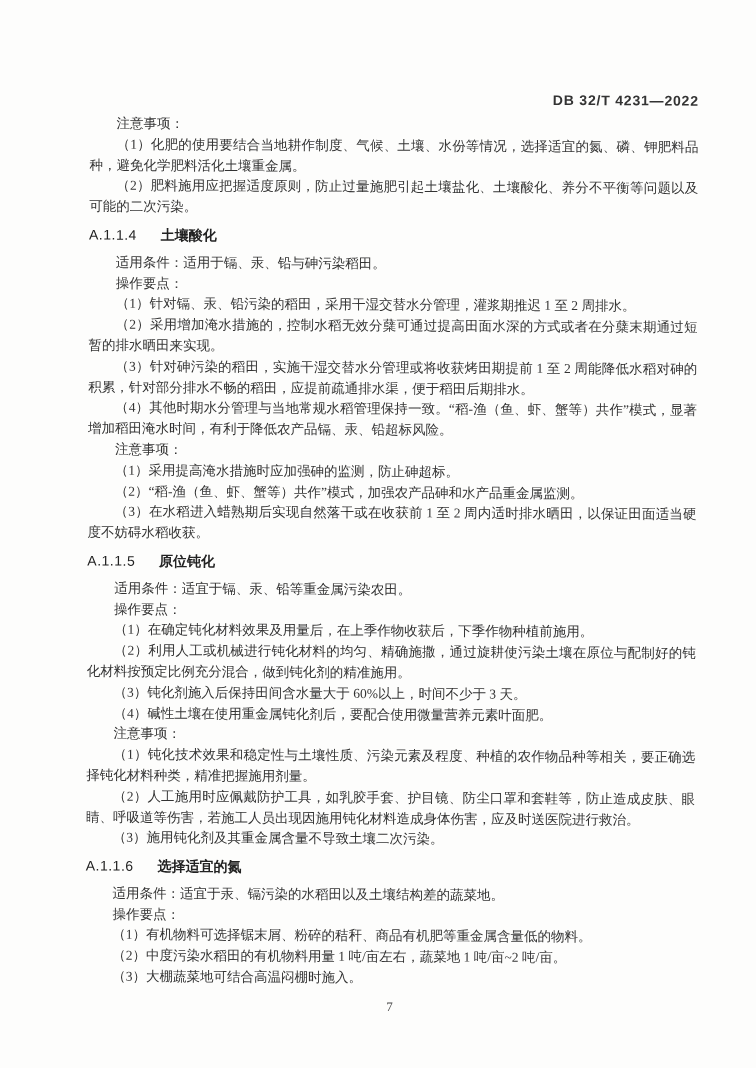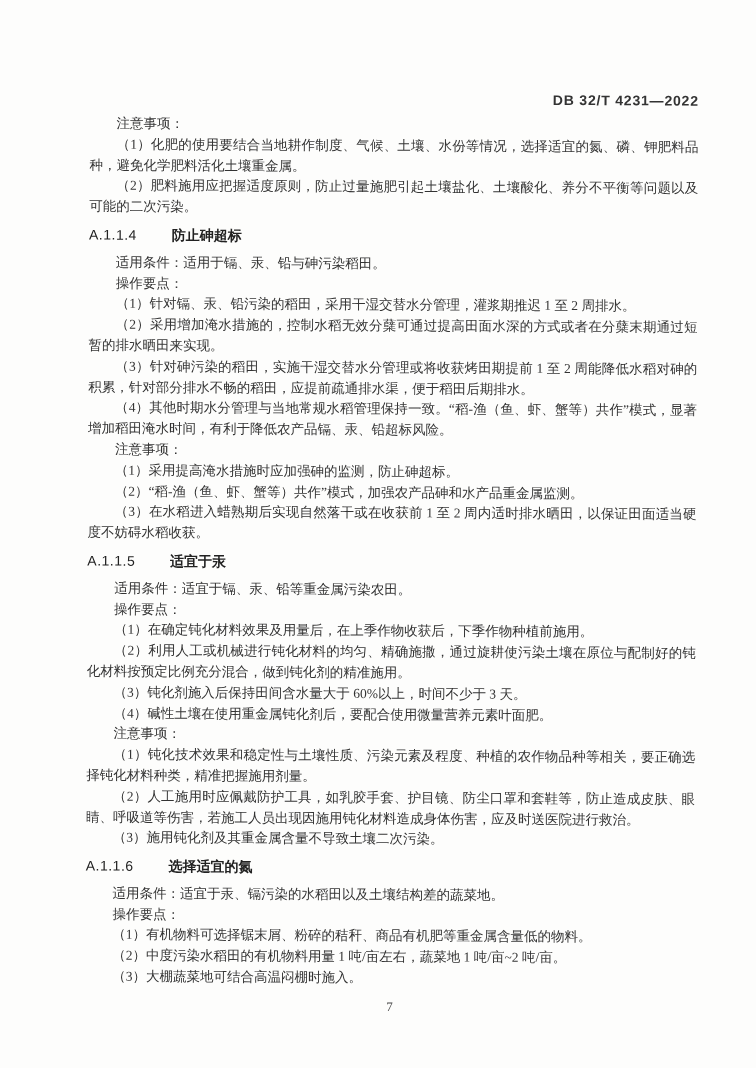--- a/index.html
+++ b/index.html
@@ -50,21 +50,21 @@
   }
   .clause {
     font-family: "Liberation Sans", "DejaVu Sans", sans-serif;
     font-size: 14px;
     margin: 7px 0 7px 0;
     line-height: 20.8px;
     color: #222;
     font-weight: normal;
   }
   .clause .clause-num {
-    margin-right: 31px;
+    margin-right: 20px;
     letter-spacing: 0.5px;
   }
   .clause .clause-title {
     font-weight: bold;
   }
   .doc-footer {
     text-align: center;
     font-size: 13px;
     color: #444;
     margin-top: 9px;
@@ -82,36 +82,36 @@
     </div>
 
     <div class="doc-body">
 
       <p class="para">注意事项：</p>
       <p class="para">（1）化肥的使用要结合当地耕作制度、气候、土壤、水份等情况，选择适宜的氮、磷、钾肥料品种，避免化学肥料活化土壤重金属。</p>
       <p class="para">（2）肥料施用应把握适度原则，防止过量施肥引起土壤盐化、土壤酸化、养分不平衡等问题以及可能的二次污染。</p>
 
       <h3 class="clause">
         <span class="clause-num">A.1.1.4</span>
-        <span class="clause-title">防止砷超标</span>
+        <span class="clause-title">土壤酸化</span>
       </h3>
       <p class="para">适用条件：适用于镉、汞、铅与砷污染稻田。</p>
       <p class="para">操作要点：</p>
       <p class="para">（1）针对镉、汞、铅污染的稻田，采用干湿交替水分管理，灌浆期推迟 1 至 2 周排水。</p>
       <p class="para">（2）采用增加淹水措施的，控制水稻无效分蘖可通过提高田面水深的方式或者在分蘖末期通过短暂的排水晒田来实现。</p>
       <p class="para">（3）针对砷污染的稻田，实施干湿交替水分管理或将收获烤田期提前 1 至 2 周能降低水稻对砷的积累，针对部分排水不畅的稻田，应提前疏通排水渠，便于稻田后期排水。</p>
       <p class="para">（4）其他时期水分管理与当地常规水稻管理保持一致。“稻-渔（鱼、虾、蟹等）共作”模式，显著增加稻田淹水时间，有利于降低农产品镉、汞、铅超标风险。</p>
       <p class="para">注意事项：</p>
       <p class="para">（1）采用提高淹水措施时应加强砷的监测，防止砷超标。</p>
       <p class="para">（2）“稻-渔（鱼、虾、蟹等）共作”模式，加强农产品砷和水产品重金属监测。</p>
       <p class="para">（3）在水稻进入蜡熟期后实现自然落干或在收获前 1 至 2 周内适时排水晒田，以保证田面适当硬度不妨碍水稻收获。</p>
 
       <h3 class="clause">
         <span class="clause-num">A.1.1.5</span>
-        <span class="clause-title">适宜于汞</span>
+        <span class="clause-title">原位钝化</span>
       </h3>
       <p class="para">适用条件：适宜于镉、汞、铅等重金属污染农田。</p>
       <p class="para">操作要点：</p>
       <p class="para">（1）在确定钝化材料效果及用量后，在上季作物收获后，下季作物种植前施用。</p>
       <p class="para">（2）利用人工或机械进行钝化材料的均匀、精确施撒，通过旋耕使污染土壤在原位与配制好的钝化材料按预定比例充分混合，做到钝化剂的精准施用。</p>
       <p class="para">（3）钝化剂施入后保持田间含水量大于 60%以上，时间不少于 3 天。</p>
       <p class="para">（4）碱性土壤在使用重金属钝化剂后，要配合使用微量营养元素叶面肥。</p>
       <p class="para">注意事项：</p>
       <p class="para">（1）钝化技术效果和稳定性与土壤性质、污染元素及程度、种植的农作物品种等相关，要正确选择钝化材料种类，精准把握施用剂量。</p>
       <p class="para">（2）人工施用时应佩戴防护工具，如乳胶手套、护目镜、防尘口罩和套鞋等，防止造成皮肤、眼睛、呼吸道等伤害，若施工人员出现因施用钝化材料造成身体伤害，应及时送医院进行救治。</p>

